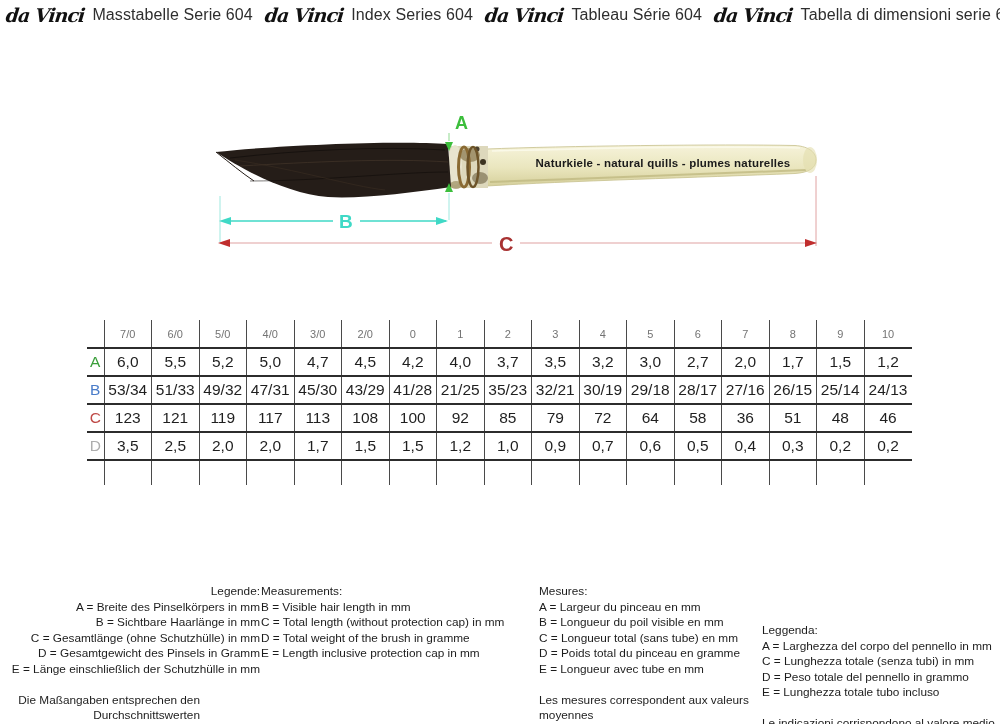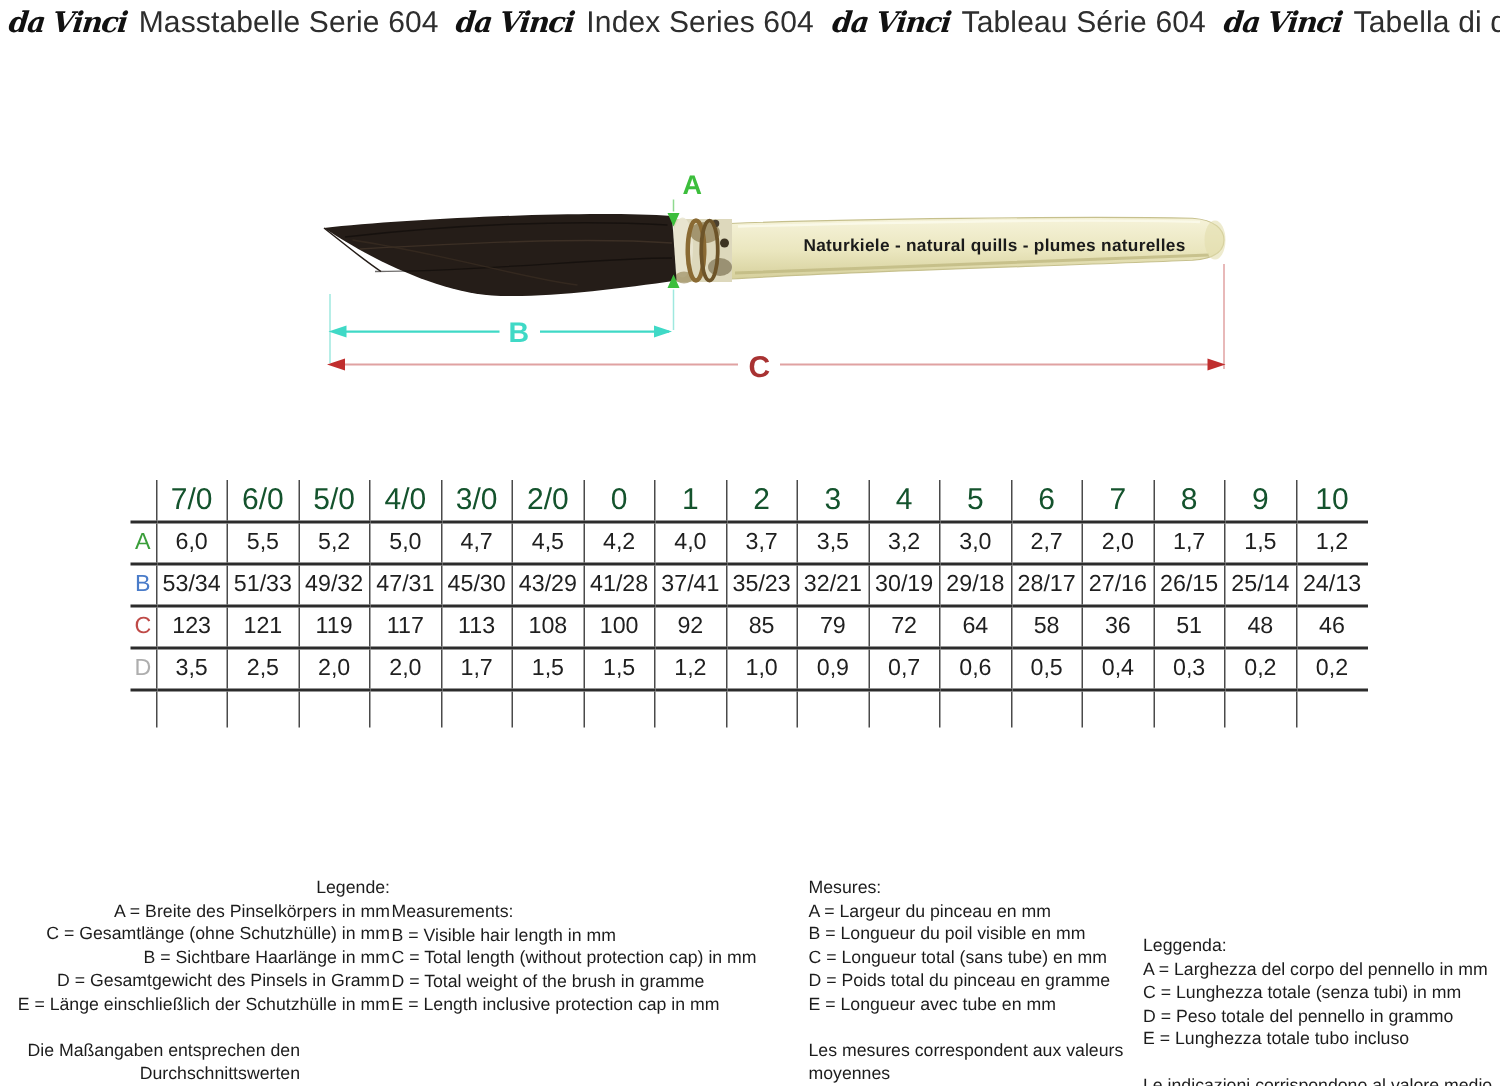--- a/index.html
+++ b/index.html
@@ -11,46 +11,46 @@
   
   .page-header {
     position:absolute; left:6px; top:3px; width:992px; height:24px;
     display:flex; align-items:center; white-space:nowrap;
   }
   .logo {
     font-family:"DejaVu Serif", serif; font-style:italic; font-weight:bold;
     font-size:19px; letter-spacing:-1px; color:#111; margin-right:8px;
     transform:skewX(-6deg); display:inline-block;
   }
-  .htitle { font-size:20px; color:#2e2e2e; margin-right:12px; letter-spacing:0.1px; }
+  .htitle { font-size:16px; color:#2e2e2e; margin-right:12px; letter-spacing:0.1px; }
 
   
   .figure-svg { position:absolute; left:0; top:0; }
 
   
   .size-table-wrap { position:absolute; left:87px; top:320px; }
   table.size-table { border-collapse:collapse; table-layout:fixed; }
   table.size-table td, table.size-table th { padding:0; margin:0; text-align:center; vertical-align:middle; overflow:hidden; }
   .hdr th {
-    height:27px; font-size:20px; font-weight:400; color:#14532d;
+    height:27px; font-size:11px; font-weight:400; color:#737373;
     border-bottom:2px solid #2c2c2c; border-left:1.4px solid #4a4a4a;
   }
   .hdr th.corner { border-left:none; }
   tr.drow td {
     height:26px; font-size:15.5px; color:#1f1f1f;
     border-bottom:2px solid #2c2c2c; border-left:1.4px solid #4a4a4a;
   }
   tr.drow td.rowlabel { border-left:none; font-weight:400; }
   tr.ghost td { height:24px; border-left:1.4px solid #4a4a4a; }
   tr.ghost td.rowlabel { border-left:none; }
 
   
   .legend-col { position:absolute; top:584px; font-size:11.8px; line-height:15.6px; color:#1c1c1c; }
   .legend-col-0 { left:4px;   width:256px;text-align:right; }
-  .legend-col-1 { left:261px; width:258px;margin-top:16px; }
+  .legend-col-1 { left:261px; width:258px; }
   .legend-col-2 { left:539px; width:246px; }
   .legend-col-3 { left:762px; width:238px; white-space:nowrap;margin-top:39px; }
   .legend-title { }
   .legend-item { }
   .legend-note { margin-top:15px; }
   .legend-col-0 .legend-note { width:196px; white-space:normal; }
   .legend-col-2 .legend-note { width:226px; white-space:normal; }
 </style>
 </head>
 <body>
@@ -201,21 +201,21 @@
         </tr>
         <tr class="drow">
           <td class="rowlabel" style="color: rgb(74, 124, 201);">B</td>
           <td>53/34</td>
           <td>51/33</td>
           <td>49/32</td>
           <td>47/31</td>
           <td>45/30</td>
           <td>43/29</td>
           <td>41/28</td>
-          <td>37/41</td>
+          <td>21/25</td>
           <td>35/23</td>
           <td>32/21</td>
           <td>30/19</td>
           <td>29/18</td>
           <td>28/17</td>
           <td>27/16</td>
           <td>26/15</td>
           <td>25/14</td>
           <td>24/13</td>
         </tr>
@@ -280,22 +280,22 @@
           <td></td>
         </tr>
       </tbody>
     </table>
 </div>
 
 <div id="legends">
     <div class="legend-col legend-col-0">
       <div class="legend-title">Legende:</div>
       <div class="legend-item">A = Breite des Pinselkörpers in mm</div>
+      <div class="legend-item">B = Sichtbare Haarlänge in mm</div>
       <div class="legend-item">C = Gesamtlänge (ohne Schutzhülle) in mm</div>
-      <div class="legend-item">B = Sichtbare Haarlänge in mm</div>
       <div class="legend-item">D = Gesamtgewicht des Pinsels in Gramm</div>
       <div class="legend-item">E = Länge einschließlich der Schutzhülle in mm</div>
       <div class="legend-note">Die Maßangaben entsprechen den Durchschnittswerten</div>
     </div>
     <div class="legend-col legend-col-1">
       <div class="legend-title">Measurements:</div>
       <div class="legend-item">B = Visible hair length in mm</div>
       <div class="legend-item">C = Total length (without protection cap) in mm</div>
       <div class="legend-item">D = Total weight of the brush in gramme</div>
       <div class="legend-item">E = Length inclusive protection cap in mm</div>

